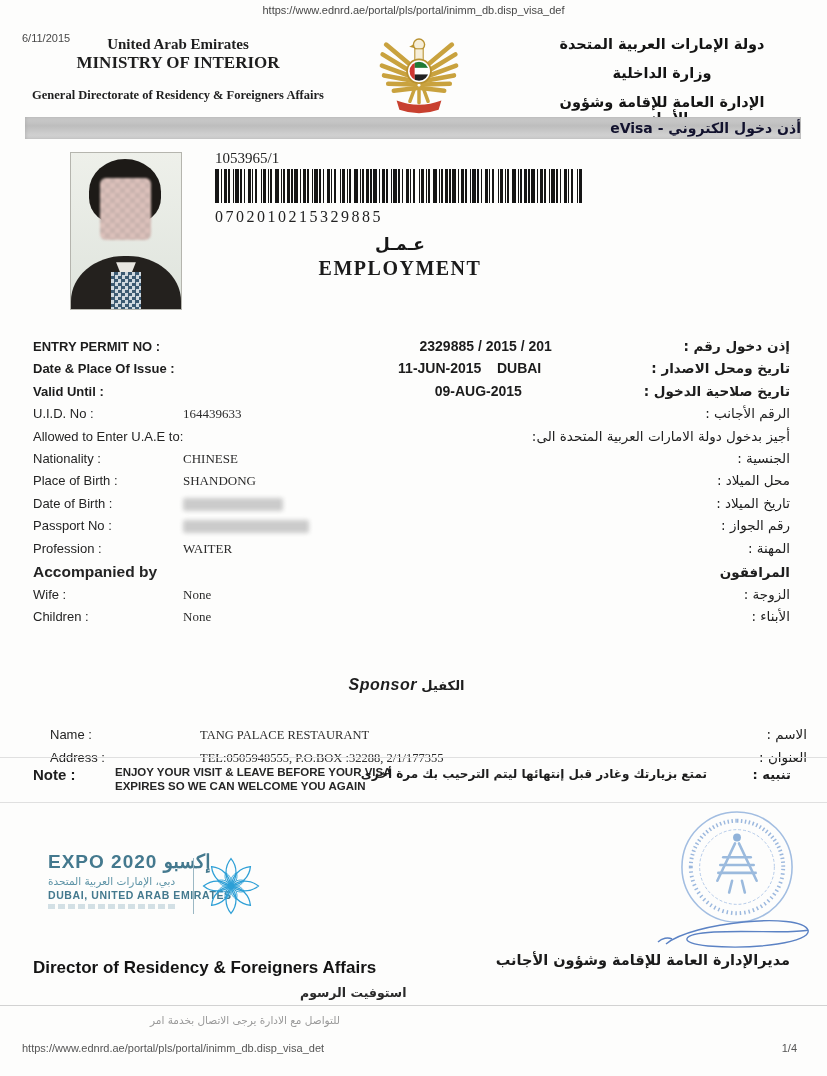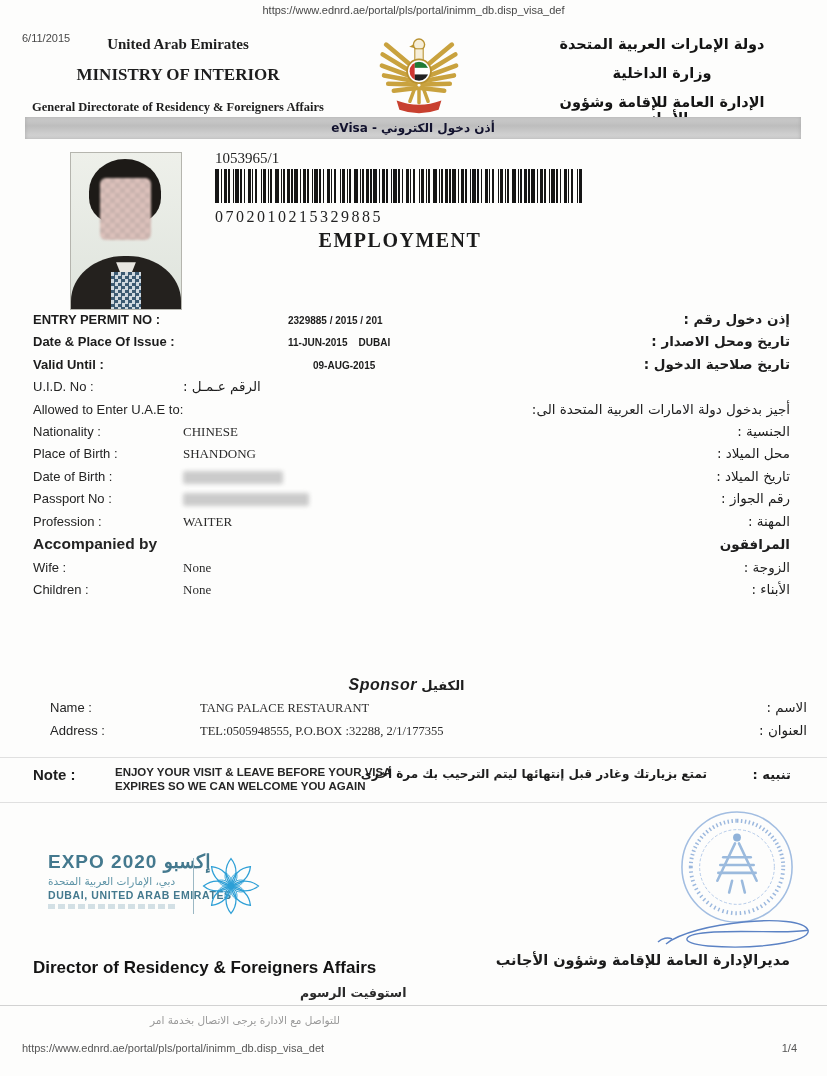--- a/index.html
+++ b/index.html
@@ -13,33 +13,33 @@
 
   
   .print-head{top:16px;left:22px;font-size:11px;color:#474747;margin-top:16px;}
   .print-url-top{top:4px;left:0;width:100%;text-align:center;font-size:11px;color:#474747;}
   .print-url-bottom{top:1042px;left:22px;font-size:11px;color:#555;}
   .print-page{top:1042px;right:30px;font-size:11px;color:#555;}
 
   
   .hdr-en{top:36px;left:28px;width:300px;text-align:center;}
   .hdr-en .l1{font:bold 15px "Liberation Serif",serif;}
-  .hdr-en .l2{font:bold 17px "Liberation Serif",serif;margin-top:12px;}
+  .hdr-en .l2{font:bold 17px "Liberation Serif",serif;margin-top:0;}
   .hdr-en .l3{font:bold 12.5px "Liberation Serif",serif;margin-top:15px;}
   .hdr-ar{top:36px;right:35px;width:260px;text-align:center;font-size:14.5px;font-weight:bold;color:#141414;}
   .hdr-ar div{margin-bottom:13px;}
   .emblem{top:30px;left:377px;}
 
   
   .evisa-bar{
     top:117px;left:25px;width:776px;height:22px;
     background:linear-gradient(180deg,#cfcfcf,#bdbdbd 40%,#d9d9d9);
     box-shadow:inset 0 0 4px #aaa;
-    display:flex;align-items:center;justify-content:center;
-    font-size:12px;font-weight:bold;color:#12122e;
+    display:flex;align-items:center;justify-content:flex-end;
+    font-size:14px;font-weight:bold;color:#12122e;
   }
 
   
   .photo{top:152px;left:70px;width:110px;height:156px;background:linear-gradient(#eef0ea,#dfe4dd);border:1px solid #b5b5ae;overflow:hidden;}
   .photo .hair{position:absolute;top:4%;left:16%;width:66%;height:42%;background:#1d1a17;border-radius:50% 50% 42% 42%;}
   .photo .face{position:absolute;top:16%;left:26%;width:47%;height:40%;
     background:
       repeating-conic-gradient(#dcc0ba 0 25%,#c9b3ae 0 50%) 0 0/10px 10px,
       linear-gradient(#d8bfb8,#cfb5ad);
     filter:blur(1.2px);border-radius:6px;}
@@ -52,24 +52,24 @@
   .permit{top:150px;left:215px;width:370px;}
   .permit .pnum{font:15px "Liberation Serif",serif;color:#222;}
   .permit .bars{margin-top:2px;}
   .permit .bnum{font:16px "Liberation Serif",serif;letter-spacing:2.5px;color:#222;margin-top:1px;}
   .permit .t-ar{text-align:center;font-size:17px;font-weight:bold;margin-top:8px;color:#161616;}
   .permit .t-en{text-align:center;font:bold 20px "Liberation Serif",serif;letter-spacing:1.5px;margin-top:3px;color:#1b1b1b;}
 
   
   .fields{top:311px;left:33px;width:757px;}
   .frow{display:grid;grid-template-columns:150px 1fr auto;align-items:baseline;height:22.4px;}
-  .flabel{font-size:13px;color:#242424;}
+  .flabel{font-size:13px;color:#242424;margin-top:28px;}
   .frow.hl .flabel{font-weight:bold;font-size:13px;color:#1c1c1c;}
   .fval{font-size:13px;white-space:pre-wrap;}
-  .fval.vb{font-weight:bold;font-size:10px;padding-left:105px;color:#1c1c1c;}
+  .fval.vb{font-weight:bold;font-size:14px;padding-left:105px;color:#1c1c1c;text-align:center;}
   .fval.vb2{padding-left:130px;}
   .fval.vserif{font-family:"Liberation Serif","DejaVu Serif",serif;color:#2b2b2b;}
   .far{font-size:13.5px;color:#1d1d1d;text-align:left;}
   .frow.hl .far{font-weight:bold;}
   .frow.section{height:24px;}
   .frow.section .flabel{font-weight:bold;font-size:15.5px;grid-column:1/3;}
   .frow.section .far{font-weight:bold;}
   .redact{display:inline-block;height:13px;border-radius:2px;background:#cbcbcb;filter:blur(2px);vertical-align:middle;}
   .redact.pink{background:#d6c2bd;margin-left:115px;width:118px;}
   .redact.g1{width:100px;}
@@ -189,20 +189,21 @@
   </div>
 
   <div class="abs permit">
     <div class="pnum">1053965/1</div>
     <div class="bars">
       <svg width="368" height="34">
         <line x1="0" y1="17" x2="368" y2="17" stroke="#151515" stroke-width="34" stroke-dasharray="4 2 1 2 3 1 2 3 1 1 4 1 2 2 1 3 3 1 1 2 2 4 1 1 3 2 1 1 2 3 4 2 1 1 2 2 3 1 2 1"></line>
       </svg>
     </div>
     <div class="bnum">0702010215329885</div>
+    <div class="t-ar ar">عـمـل</div>
     <div class="t-en">EMPLOYMENT</div>
   </div>
 
   <div class="abs fields">
 
     <div class="frow hl">
       <span class="flabel">ENTRY PERMIT NO :</span>
       <span class="fval vb">2329885 / 2015 / 201</span>
       <span class="far ar">إذن دخول رقم :</span>
     </div>
@@ -211,21 +212,22 @@
       <span class="fval vb">11-JUN-2015    DUBAI</span>
       <span class="far ar">تاريخ ومحل الاصدار :</span>
     </div>
     <div class="frow hl">
       <span class="flabel">Valid Until :</span>
       <span class="fval vb vb2">09-AUG-2015</span>
       <span class="far ar">تاريخ صلاحية الدخول :</span>
     </div>
     <div class="frow">
       <span class="flabel">U.I.D. No :</span>
-      <span class="far ar">الرقم عـمـل :</span>
+      <span class="fval vserif">164439633</span>
+      <span class="far ar">الرقم الأجانب :</span>
     </div>
     <div class="frow">
       <span class="flabel" style="width:220px">Allowed to Enter U.A.E to:</span>
       <span class="fval"></span>
       <span class="far ar">أجيز بدخول دولة الامارات العربية المتحدة الى:</span>
     </div>
     <div class="frow">
       <span class="flabel">Nationality :</span>
       <span class="fval vserif">CHINESE</span>
       <span class="far ar">الجنسية :</span>

